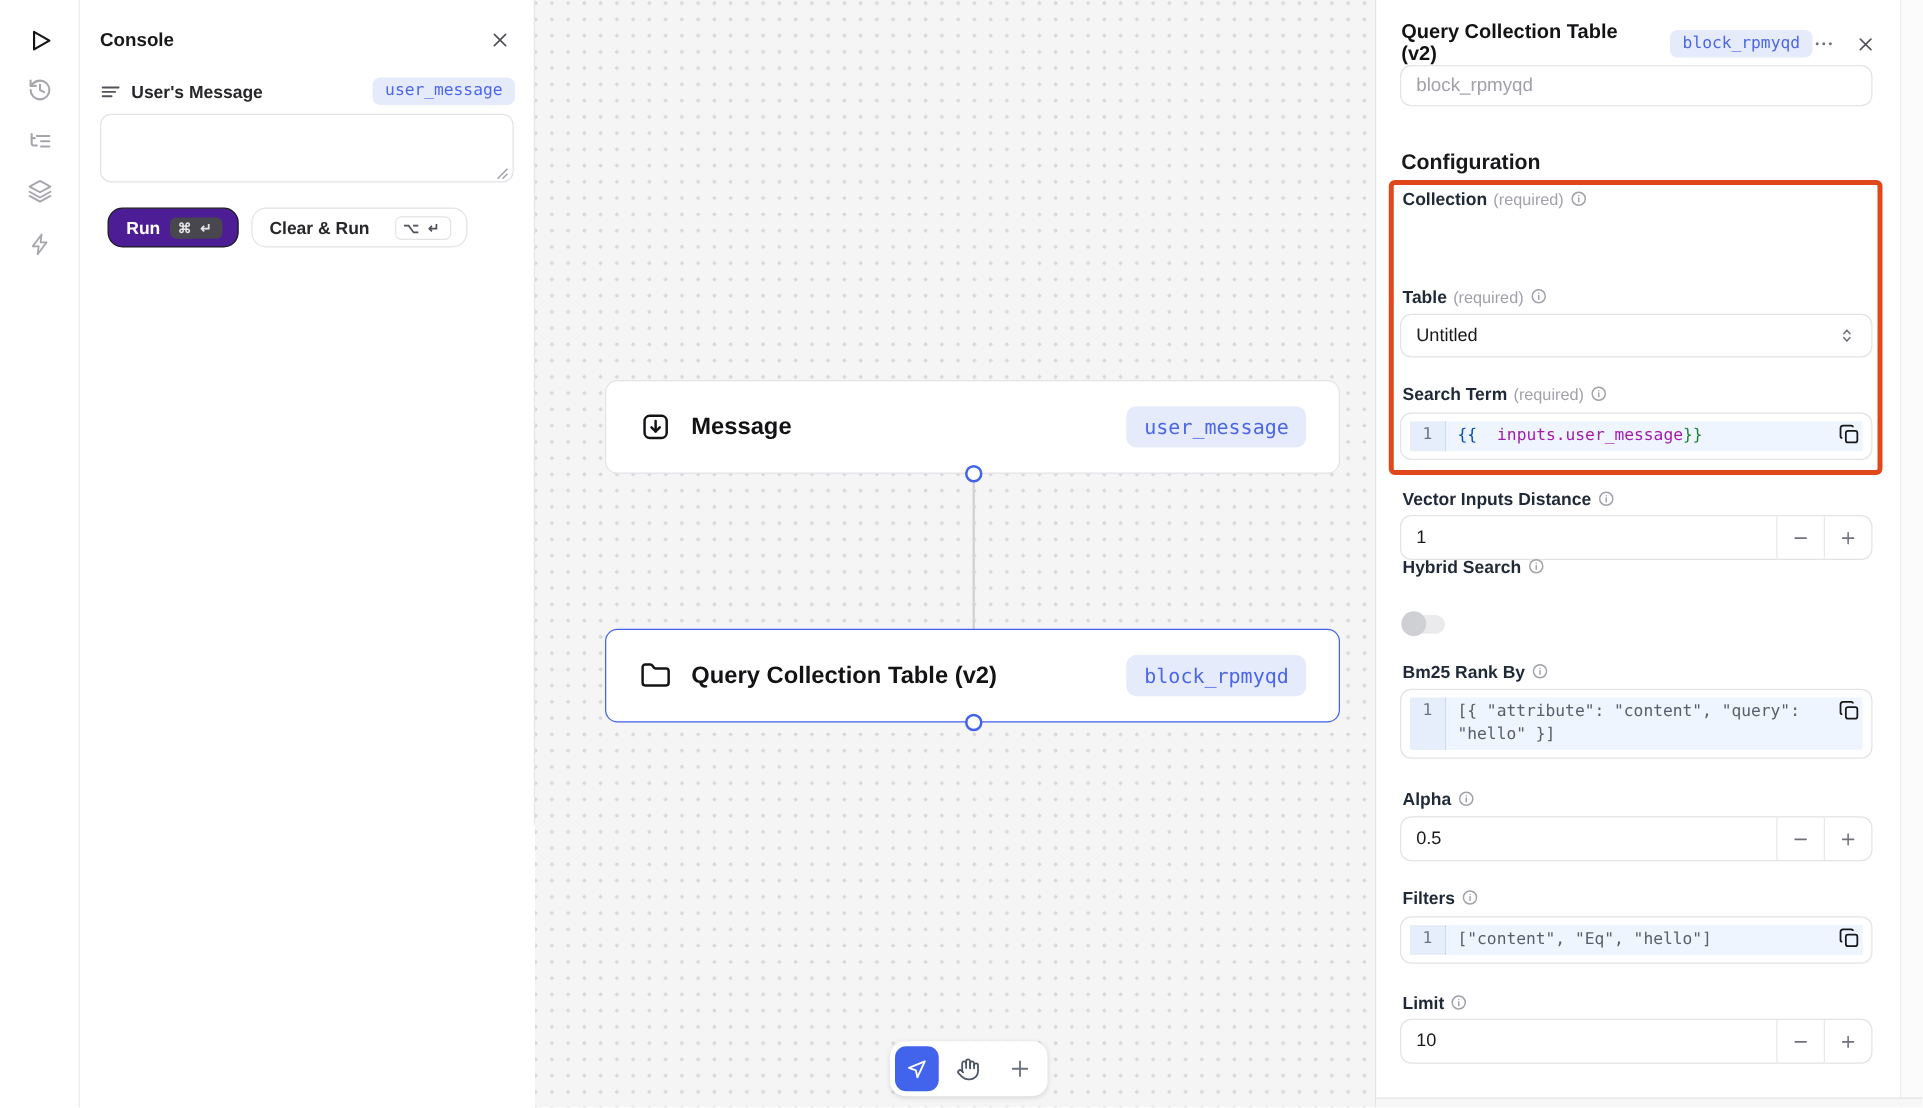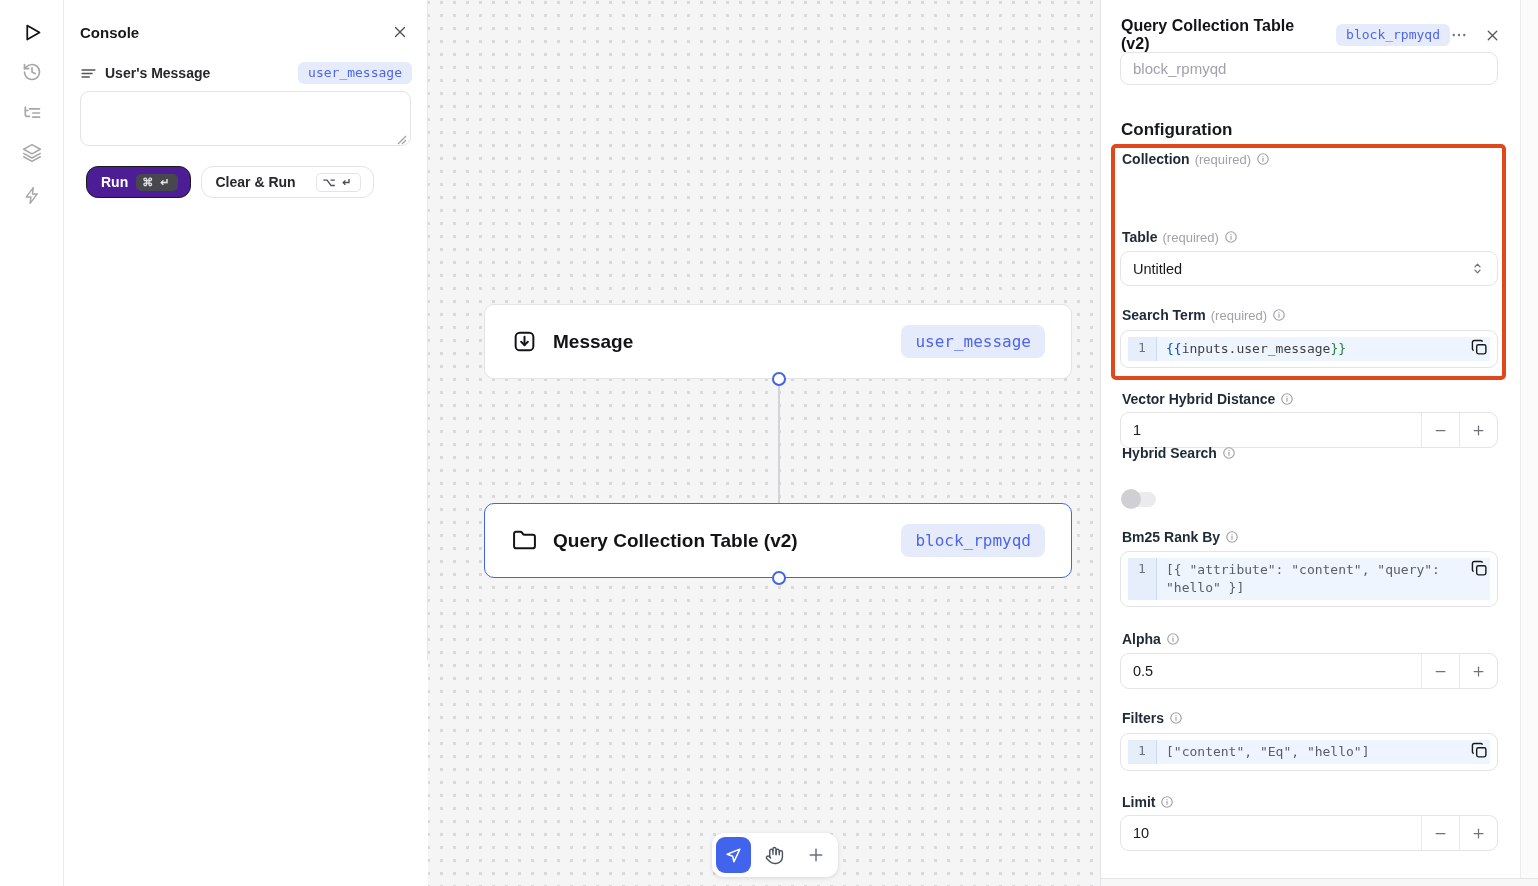--- a/index.html
+++ b/index.html
@@ -64,21 +64,21 @@
   .select { position:absolute; left:19px; width:378px; height:35px; border:1px solid #e4e4e7; border-radius:9px; background:#fff; display:flex; align-items:center; padding:0 12px; font-size:14.5px; color:#18181b; cursor:pointer; }
   .select svg { margin-left:auto; }
   .numfield { position:absolute; left:19px; width:378px; height:36px; border:1px solid #e4e4e7; border-radius:9px; background:#fff; display:flex; align-items:stretch; overflow:hidden; }
   .num-val { flex:1; display:flex; align-items:center; padding:0 12px; font-size:14.5px; }
   .stepper { width:38px; display:flex; align-items:center; justify-content:center; border-left:1px solid #e9e9eb; cursor:pointer; }
   .editor { position:absolute; left:19px; width:378px; border:1px solid #e4e4e7; border-radius:9px; background:#fff; padding:6px 7px; }
   .code-line { display:flex; }
   .gutter { width:29px; background:#e7eefb; border-right:1px solid #ccd9f0; color:#6b7280; font-size:13px; text-align:center; padding-top:3px; }
   .code-text { flex:1; background:#eef5fe; font-size:13px; padding:3px 8px 3px 9px; color:#57606a; line-height:18px; word-break:break-word; }
   .copy-btn { position:absolute; top:8px; right:9px; cursor:pointer; background:transparent; border:none; line-height:0; }
-  .tok-open { color:#0550ae; } .tok-var { color:#404040; } .tok-close { color:#1a7f37; }
+  .tok-open { color:#0550ae; } .tok-var { color:#a21caf;margin-left:16px; } .tok-close { color:#1a7f37; }
   .toggle { position:absolute; left:21px; width:34px; height:15px; background:#ebebed; border-radius:8px; cursor:pointer; }
   .knob { position:absolute; left:-1px; top:-3px; width:20px; height:20px; border-radius:50%; background:#cfd0d4; }
   .info-i { display:inline-flex; line-height:0; }
 </style>
 </head>
 <body>
 
 <div class="app">
 
   <nav class="rail">
@@ -280,21 +280,21 @@
       </div>
       <button class="copy-btn">
         <svg width="17" height="17" viewBox="0 0 24 24" fill="none" stroke="#18181b" stroke-width="2" stroke-linejoin="round">
             <rect x="8" y="8" width="13" height="13" rx="2.5"></rect>
             <path d="M4 16c-1.1 0-2-.9-2-2V5c0-1.7 1.3-3 3-3h9c1.1 0 2 .9 2 2"></path>
           </svg>
       </button>
     </div>
 
     <div class="f-label" style="top:391px">
-      <span class="f-name">Vector Hybrid Distance</span>
+      <span class="f-name">Vector Inputs Distance</span>
       <span class="info-i">
           <svg width="14" height="14" viewBox="0 0 24 24" fill="none" stroke="#a1a1aa" stroke-width="2" stroke-linecap="round">
             <circle cx="12" cy="12" r="9"></circle>
             <path d="M12 11v5"></path>
             <path d="M12 8h.01"></path>
           </svg>
         </span>
     </div>
     <div class="numfield" style="top:412px">
       <div class="num-val">1</div>

